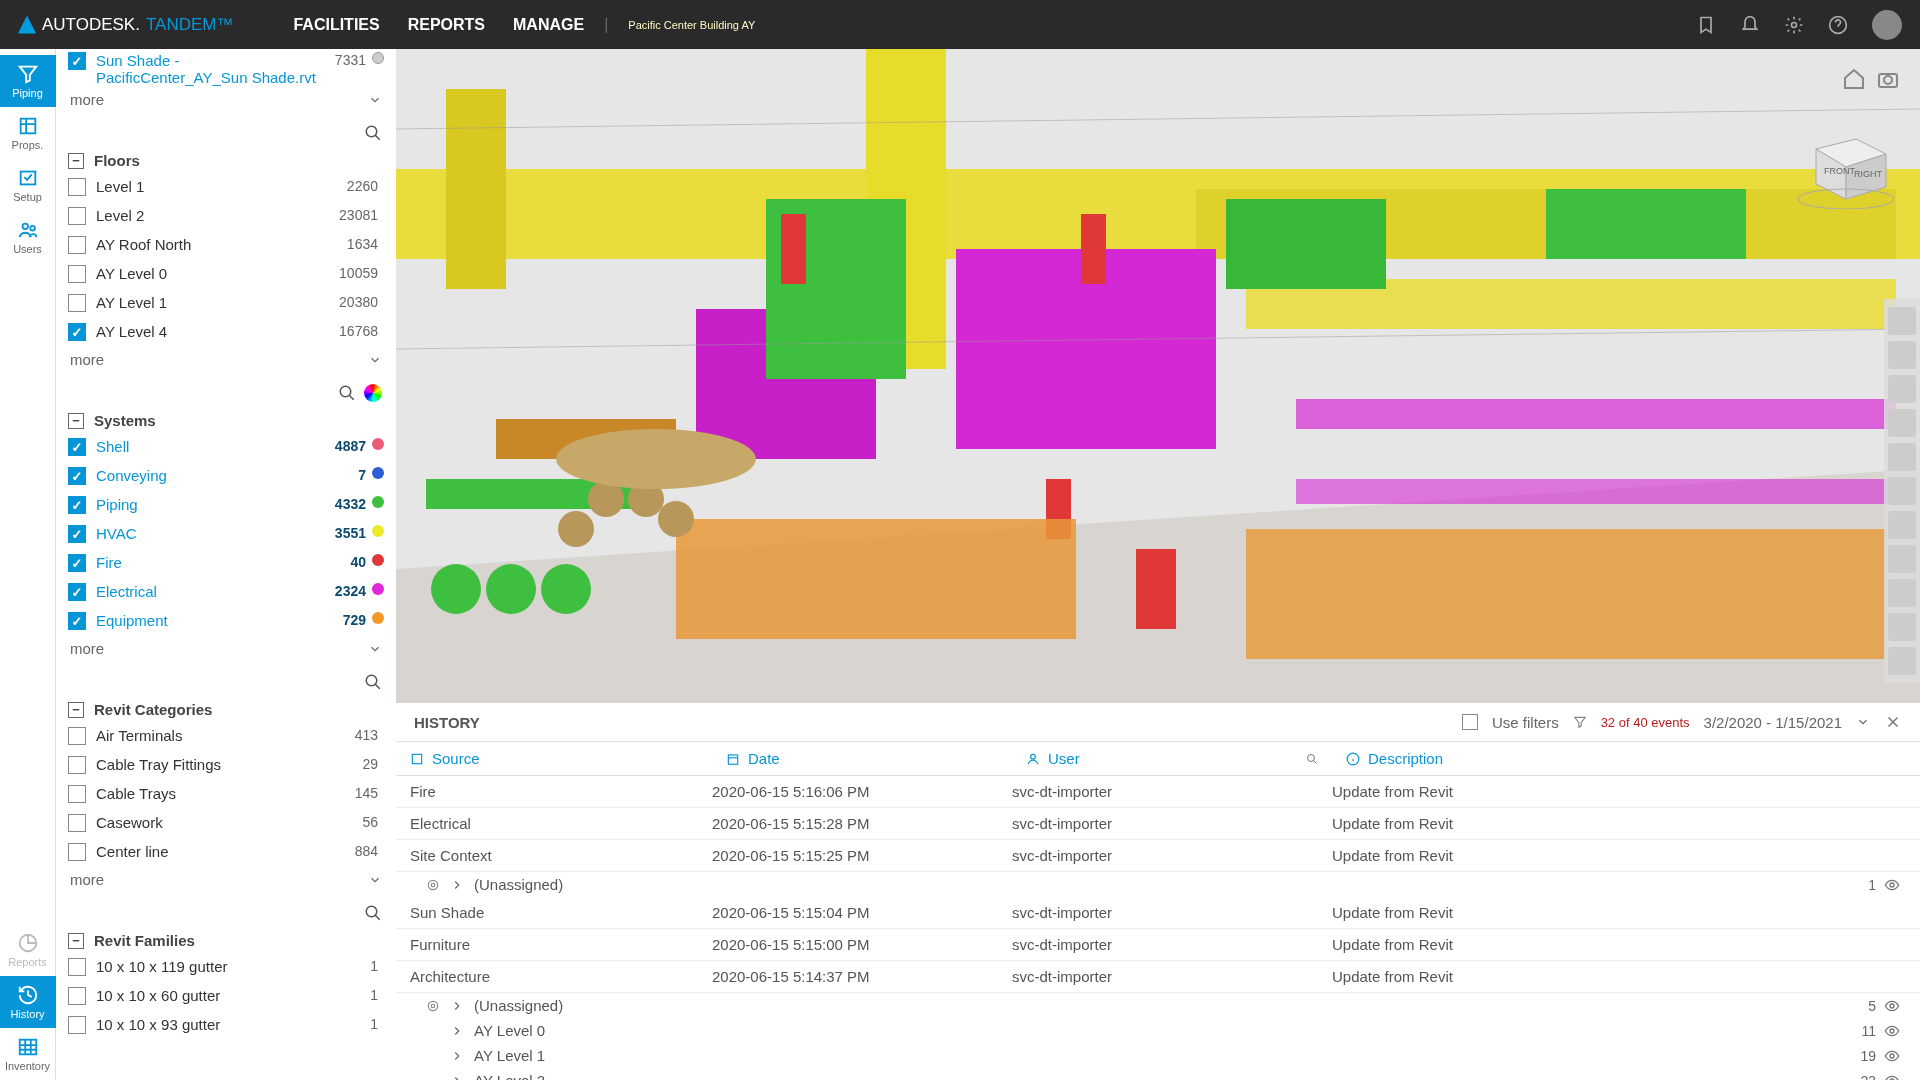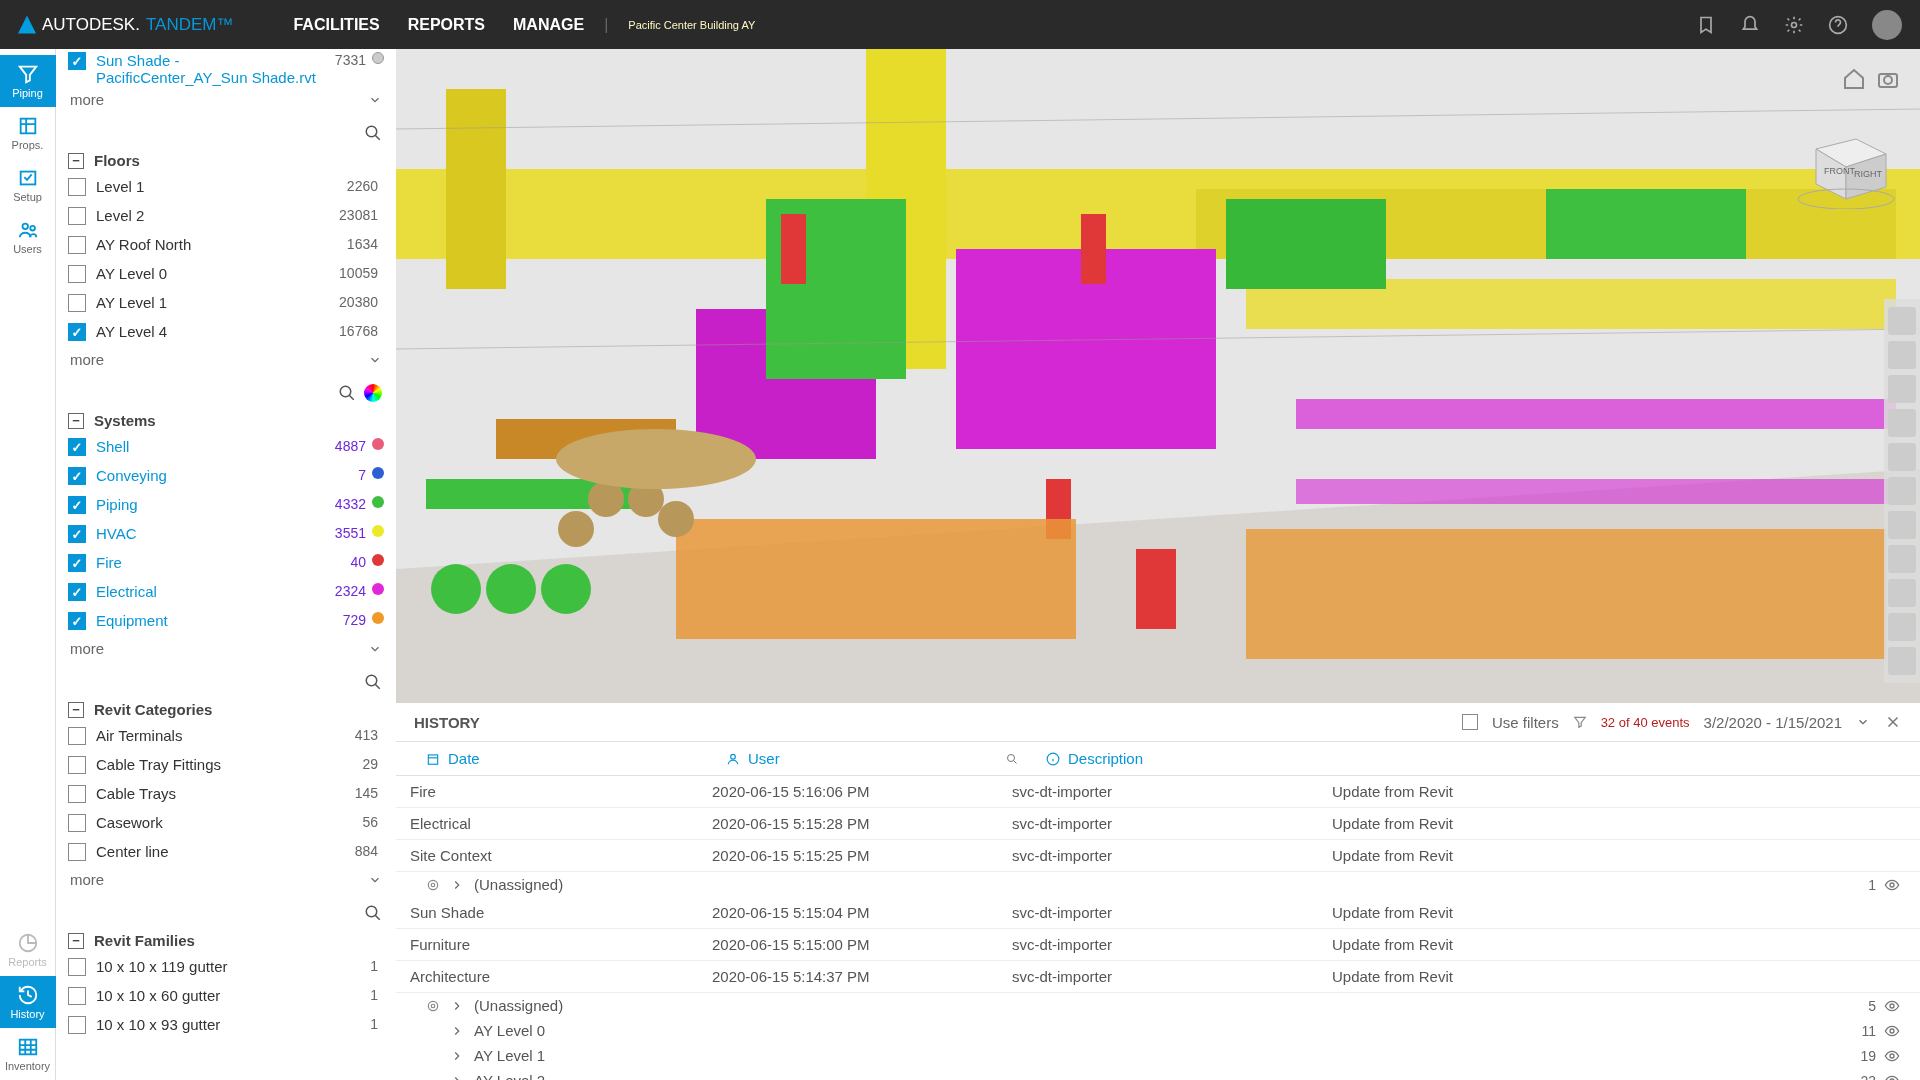--- a/index.html
+++ b/index.html
@@ -30,21 +30,21 @@
 .section-head { display: flex; align-items: center; padding: 6px 12px; font-weight: bold; color: #444; }
 .collapse-box { width: 16px; height: 16px; border: 1.5px solid #666; display: inline-flex; align-items: center; justify-content: center; margin-right: 10px; font-size: 13px; line-height: 1; cursor: pointer; }
 .tool-icon { width: 18px; height: 18px; cursor: pointer; }
 .row { display: flex; align-items: flex-start; padding: 3px 12px 3px 12px; min-height: 29px; }
 .chk { width: 18px; height: 18px; border: 1.5px solid #888; margin-right: 10px; flex-shrink: 0; cursor: pointer; display: inline-flex; align-items: center; justify-content: center; }
 .chk.checked { background: #0696d7; border-color: #0696d7; }
 .chk.checked::after { content: '✓'; color: #fff; font-size: 13px; font-weight: bold; }
 .row-label { flex: 1; }
 .row-label.blue { color: #0696d7; }
 .row-count { color: #666; font-size: 14px; margin-right: 6px; }
-.row-count.blue { color: #6d28d9; }
+.row-count.blue { color: #0c4a6e; font-weight: bold; }
 .dot { width: 12px; height: 12px; border-radius: 50%; flex-shrink: 0; }
 .more-row { display: flex; justify-content: space-between; align-items: center; padding: 2px 14px 8px; color: #666; gap: 6px; cursor: pointer; }
 .search-row { display: flex; justify-content: flex-end; padding: 8px 14px 4px; gap: 8px; }
 .palette { width: 18px; height: 18px; border-radius: 50%; background: conic-gradient(red,yellow,lime,cyan,blue,magenta,red); cursor: pointer; }
 
 
 .viewer { position: absolute; left: 396px; top: 49px; right: 0; height: 654px; background: #e8e8e8; overflow: hidden; }
 .viewer-scene { width: 100%; height: 100%; }
 .viewer-icons { position: absolute; top: 18px; right: 20px; display: flex; gap: 10px; }
 .viewcube { position: absolute; top: 70px; right: 24px; width: 100px; height: 90px; }
@@ -453,20 +453,26 @@
       <span>3/2/2020 - 1/15/2021</span>
       <svg width="14" height="14" viewBox="0 0 24 24" fill="none" stroke="#666" stroke-width="2">
           <path d="M6 9l6 6 6-6"></path>
         </svg>
       <svg class="hist-close" viewBox="0 0 24 24" fill="none" stroke="currentColor" stroke-width="2">
           <path d="M6 6l12 12M18 6L6 18"></path>
         </svg>
     </div>
   </div>
   <div class="hist-cols">
+    <div class="col c-src">
+        <svg class="col-icon" viewBox="0 0 24 24" fill="none" stroke="currentColor" stroke-width="2">
+          <rect x="4" y="4" width="16" height="16"></rect>
+        </svg>
+        <span>Source</span>
+      </div>
     <div class="col c-date">
         <svg class="col-icon" viewBox="0 0 24 24" fill="none" stroke="currentColor" stroke-width="2">
           <rect x="4" y="5" width="16" height="16"></rect>
           <path d="M4 10h16"></path>
         </svg>
         <span>Date</span>
       </div>
     <div class="col c-user">
         <svg class="col-icon" viewBox="0 0 24 24" fill="none" stroke="currentColor" stroke-width="2">
           <circle cx="12" cy="8" r="4"></circle>

